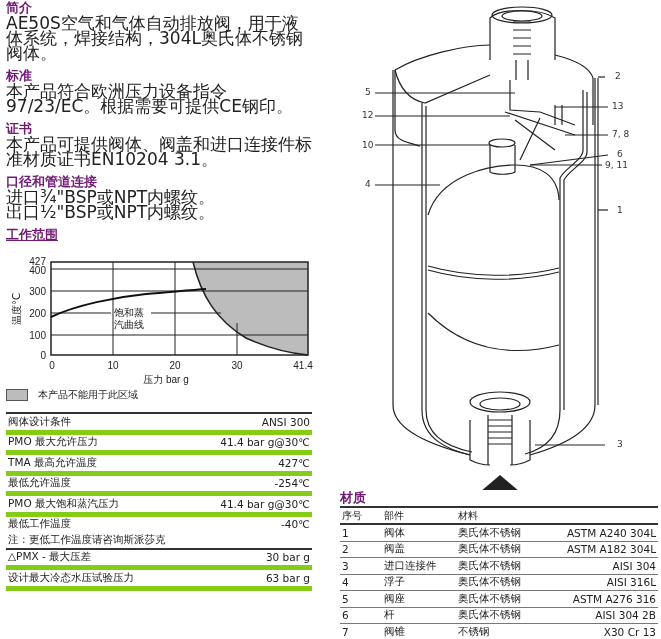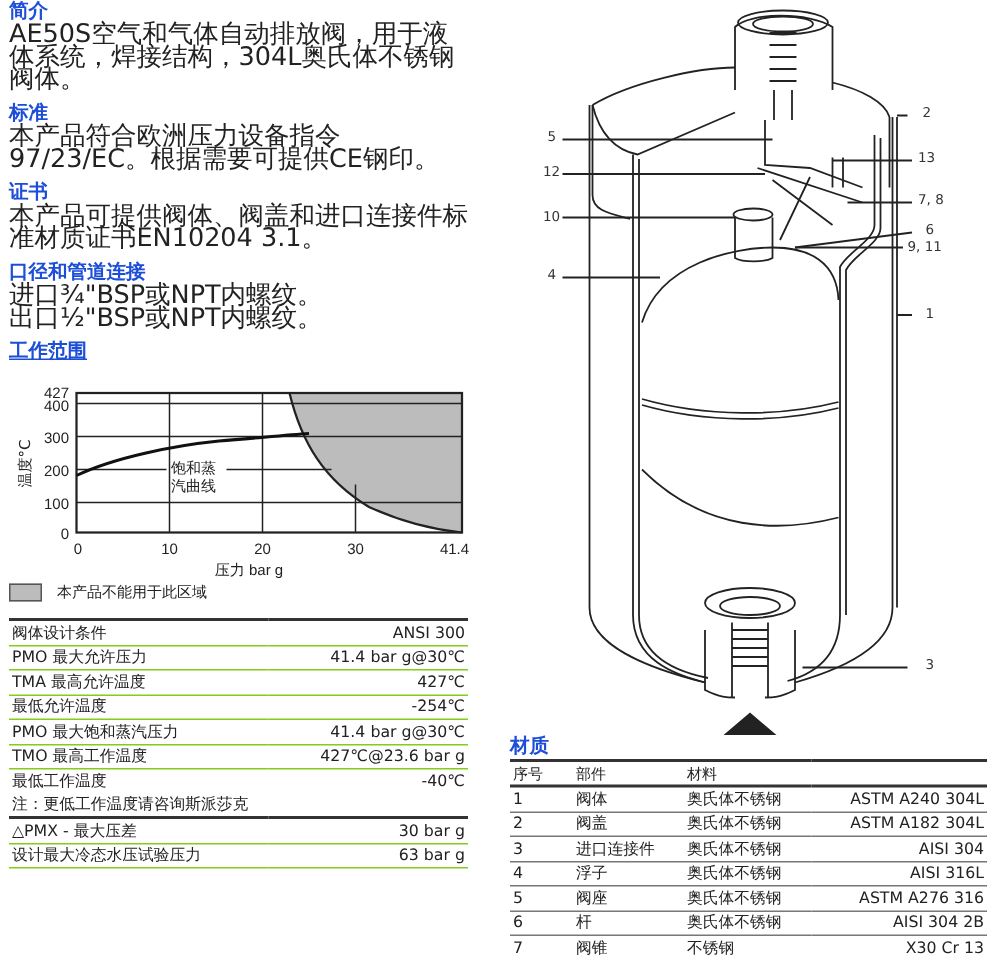--- a/index.html
+++ b/index.html
@@ -1,25 +1,25 @@
 <!DOCTYPE html>
 <html><head>
 <meta charset="utf-8">
 <style>
   html,body{margin:0;padding:0;background:#fff;}
   body{width:661px;height:639px;position:relative;overflow:hidden;font-family:"DejaVu Sans","Liberation Sans",sans-serif;color:#222;}
   .left{position:absolute;left:6px;top:0;width:306px;}
-  h3{font-size:13px;font-weight:bold;margin:0;line-height:16px;color:#1d4ed8;}
+  h3{font-size:13px;font-weight:bold;margin:0;line-height:16px;color:#701a75;}
   p{font-size:17px;margin:0;line-height:15px;}
   .sec{margin-bottom:7px;}
   .chart-wrap{position:relative;width:310px;height:150px;}
   .legend{position:absolute;left:6px;top:388px;display:flex;align-items:center;font-size:10px;}
   .legend .swatch{width:20px;height:10px;background:#bcbcbc;border:1px solid #555;margin-right:10px;}
   table.spec{position:absolute;left:6px;top:412px;width:306px;border-collapse:collapse;font-size:10.5px;}
-  table.spec td{padding:0 2px;height:15.5px;border-bottom:1px solid #84cc16;}
+  table.spec td{padding:0 2px;height:15.5px;border-bottom:5px solid #84cc16;}
   table.spec tr:first-child td{border-top:2px solid #333;}
   table.spec td.v{text-align:right;}
   table.spec tr.note td{border-bottom:2px solid #333;}
   table.spec tr.last td{border-bottom:3px solid #777;}
   .diagram{position:absolute;left:340px;top:0;width:321px;height:490px;}
   .callout{position:absolute;font-size:9px;color:#333;}
   .mat{position:absolute;left:340px;top:490px;width:318px;}
   .mat h3{font-size:13px;}
   table.mt{width:100%;border-collapse:collapse;font-size:10.5px;}
   table.mt th{text-align:left;font-weight:normal;font-size:10px;border-top:2px solid #333;border-bottom:2px solid #333;height:15px;padding:0 2px;}
@@ -117,24 +117,20 @@
       </tr>
     <tr>
         <td>最低允许温度</td>
         <td class="v">-254℃</td>
       </tr>
     <tr>
         <td>PMO 最大饱和蒸汽压力</td>
         <td class="v">41.4 bar g@30℃</td>
       </tr>
     <tr>
-        <td>TMO 最高工作温度</td>
-        <td class="v">427℃@23.6 bar g</td>
-      </tr>
-    <tr>
         <td style="border-bottom:none">最低工作温度</td>
         <td class="v" style="border-bottom:none">-40℃</td>
       </tr>
     <tr class="note">
         <td colspan="2">注：更低工作温度请咨询斯派莎克</td>
       </tr>
     <tr>
         <td>△PMX - 最大压差</td>
         <td class="v">30 bar g</td>
       </tr>

